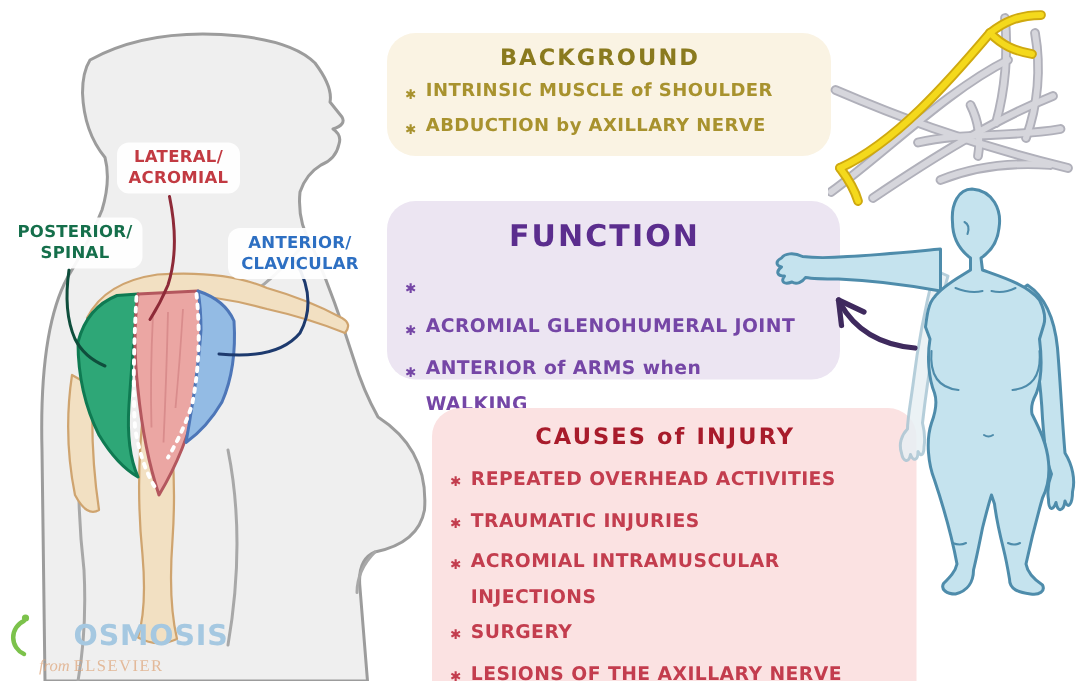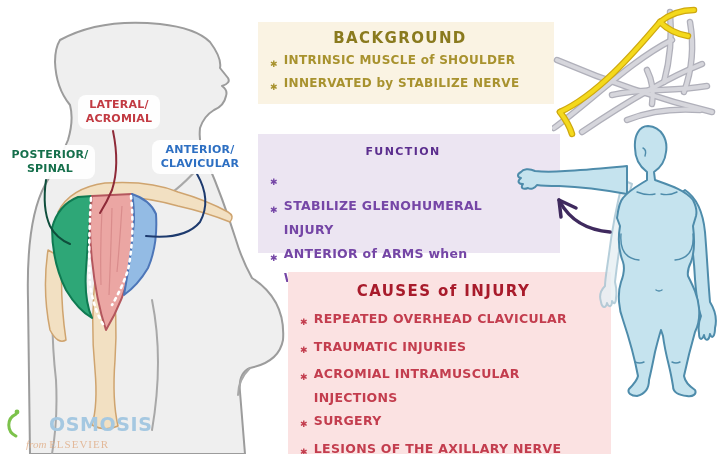--- a/index.html
+++ b/index.html
@@ -1,38 +1,38 @@
 <!DOCTYPE html>
 <html><head>
 <meta charset="utf-8">
 <style>
   html,body{margin:0;padding:0;background:#fff;}
   .stage{position:relative;width:720px;height:454px;background:#ffffff;overflow:hidden;
          font-family:"DejaVu Sans",sans-serif;}
   
-  .info-box{position:absolute;border-radius:0;box-sizing:border-box;padding:7px 24px 6px 12px;}
+  .info-box{position:absolute;border-radius:19px;box-sizing:border-box;padding:7px 24px 6px 12px;}
   .box-title{text-align:center;font-weight:bold;letter-spacing:1.4px;font-size:15px;margin-bottom:4px;}
   .box-items{font-weight:bold;}
   .item{display:flex;align-items:flex-start;letter-spacing:0.3px;}
   .bullet{font-size:9px;margin:4px 6px 0 0;flex:0 0 auto;}
   #background-box{left:258px;top:22px;width:296px;height:82px;}
   #background-box .item{font-size:12px;line-height:19px;}
   #function-box{left:258px;top:134px;width:302px;height:119px;}
-  #function-box .box-title{font-size:11px;margin-top:4px;margin-bottom:8px;}
+  #function-box .box-title{font-size:20px;margin-top:4px;margin-bottom:8px;}
   #function-box .item{font-size:12.5px;line-height:24px;}
   #causes-box{left:288px;top:272px;width:323px;height:204px;}
   #causes-box .box-title{margin-top:3px;margin-bottom:7px;}
   #causes-box .item{font-size:12.5px;line-height:23.5px;}
   
   .anat-label{position:absolute;background:rgba(255,255,255,0.93);border-radius:8px;
               font-size:11px;font-weight:bold;line-height:1.25;text-align:center;
               padding:3px 4px;letter-spacing:0.2px;}
   #lateral-label{left:78px;top:95px;width:74px;}
   #posterior-label{left:5px;top:145px;width:82px;}
-  #anterior-label{left:152px;top:140px;width:88px;}
+  #anterior-label{left:152px;top:152px;width:88px;}
   
   .svg-abs{position:absolute;}
   #torso-svg{left:0;top:0;}
   #nerve-svg{left:552px;top:0;}
   #body-svg{left:515px;top:114px;}
   
   #logo{position:absolute;left:4px;top:408px;}
   .logo-row{display:flex;align-items:center;gap:29px;}
   .logo-brand{font-size:19px;font-weight:bold;letter-spacing:0.6px;}
   .logo-sub{margin-left:22px;margin-top:-2px;font-family:"Liberation Serif",serif;font-size:11px;opacity:0.75;}
@@ -48,52 +48,52 @@
     <div class="box-title" style="color: rgb(138, 122, 30);">BACKGROUND</div>
     <div class="box-items" style="color: rgb(168, 146, 46);">
 
         <div class="item">
           <span class="bullet">✱</span>
           <span>INTRINSIC MUSCLE of SHOULDER</span>
         </div>
 
         <div class="item">
           <span class="bullet">✱</span>
-          <span>INNERVATED by STABILIZE NERVE</span>
+          <span>ABDUCTION by AXILLARY NERVE</span>
         </div>
       </div>
   </div>
 
   <div class="info-box" id="function-box" style="background-color: rgb(236, 229, 242);">
     <div class="box-title" style="color: rgb(91, 45, 142);">FUNCTION</div>
     <div class="box-items" style="color: rgb(117, 70, 166);">
 
         <div class="item">
           <span class="bullet">✱</span>
         </div>
 
         <div class="item">
           <span class="bullet">✱</span>
-          <span>STABILIZE GLENOHUMERAL INJURY</span>
+          <span>ACROMIAL GLENOHUMERAL JOINT</span>
         </div>
 
         <div class="item">
           <span class="bullet">✱</span>
           <span>ANTERIOR of ARMS when WALKING</span>
         </div>
       </div>
   </div>
 
   <div class="info-box" id="causes-box" style="background-color: rgb(251, 226, 226);">
     <div class="box-title" style="color: rgb(168, 27, 43);">CAUSES of INJURY</div>
     <div class="box-items" style="color: rgb(195, 61, 78);">
 
         <div class="item">
           <span class="bullet">✱</span>
-          <span>REPEATED OVERHEAD CLAVICULAR</span>
+          <span>REPEATED OVERHEAD ACTIVITIES</span>
         </div>
 
         <div class="item">
           <span class="bullet">✱</span>
           <span>TRAUMATIC INJURIES</span>
         </div>
 
         <div class="item">
           <span class="bullet">✱</span>
           <span>ACROMIAL INTRAMUSCULAR INJECTIONS</span>

